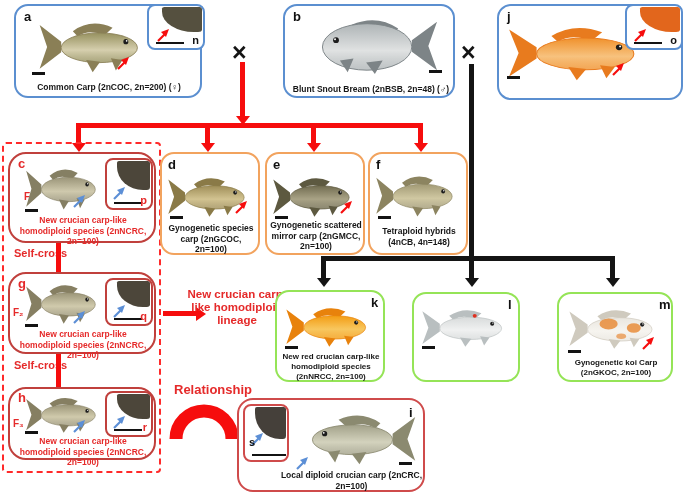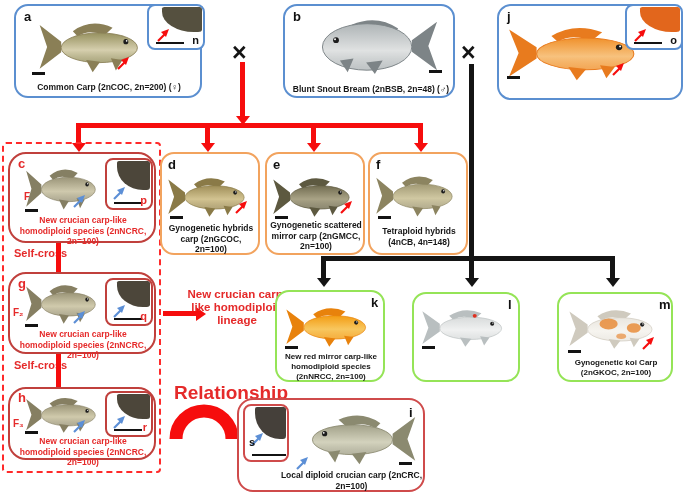--- a/index.html
+++ b/index.html
@@ -32,21 +32,21 @@
   .hl,.vl{position:absolute;background:currentColor;}
   .red{color:var(--ared);}
   .blk{color:var(--ablk);}
   .ahd{position:absolute;width:0;height:0;border-left:7px solid transparent;border-right:7px solid transparent;border-top:9px solid currentColor;}
   .ahr{position:absolute;width:0;height:0;border-top:7px solid transparent;border-bottom:7px solid transparent;border-left:10px solid currentColor;}
   .cross{position:absolute;font-size:25px;font-weight:bold;color:#141414;line-height:1;}
   .dashedbox{position:absolute;border:2px dashed var(--dashed);border-radius:4px;box-sizing:border-box;}
   .redlabel{position:absolute;color:var(--rtext);font-weight:bold;}
   .selfcross{font-size:11px;}
   .lineagetxt{font-size:11.5px;text-align:center;line-height:1.15;}
-  .reltxt{font-size:19px;}
+  .reltxt{font-size:13px;}
 </style>
 </head>
 <body>
 
 <div id="fig">
 
   <div class="panel b-parent" style="left:14px;top:4px;width:188px;height:94px">
     <span class="plet" style="left:8px;top:4px">a</span>
     <div class="fish-slot" style="left:22px;top:12px;width:116px;height:56px"><svg viewBox="0 0 140 64" width="100%" height="100%" preserveAspectRatio="none">
     <defs>
@@ -220,21 +220,21 @@
     <polygon points="88,46 94,60 102,48" fill="#8a7a47"></polygon>
 
     <circle cx="106" cy="27" r="3" fill="#1c1c1c"></circle>
     <circle cx="107" cy="26" r="1" fill="#ffffff"></circle>
   </svg></div>
     <span class="mini-arrow" style="left:72px;top:46px"><svg width="16" height="15" viewBox="0 0 16 15">
     <line x1="2" y1="13" x2="9" y2="6" stroke="#f60d0d" stroke-width="2.2"></line>
     <polygon points="13,1 5,4 10,9" fill="#f60d0d"></polygon>
         </svg></span>
     <div class="scalebar" style="left:8px;top:62px"></div>
-    <div class="caption" style="left:2px;top:69px;width:94px">Gynogenetic hybrids carp (2nGCOC, 2n=100)</div>
+    <div class="caption" style="left:2px;top:69px;width:94px">Gynogenetic species carp (2nGCOC, 2n=100)</div>
   </div>
 
   <div class="panel b-gyno" style="left:265px;top:152px;width:100px;height:103px">
     <span class="plet" style="left:6px;top:4px">e</span>
     <div class="fish-slot" style="left:5px;top:20px;width:90px;height:44px"><svg viewBox="0 0 140 64" width="100%" height="100%" preserveAspectRatio="none">
     <defs>
             <linearGradient id="g-e" x1="0" y1="0" x2="0" y2="1">
       <stop offset="0" stop-color="#716c50"></stop>
       <stop offset="0.58" stop-color="#a9a386"></stop>
       <stop offset="1" stop-color="#716c50" stop-opacity="0.8"></stop>
@@ -418,21 +418,21 @@
     <polygon points="2,8 28,27 28,39 2,58 11,33" fill="#e8820c"></polygon>
     <path d="M42,15 Q64,0 90,11 L80,20 Q62,12 48,21 Z" fill="#e8820c"></path>
     <ellipse cx="74" cy="34" rx="46" ry="17" fill="url(#g-k)" stroke="#e8820c" stroke-width="1"></ellipse>
     <polygon points="58,48 66,62 75,50" fill="#e8820c"></polygon>
     <polygon points="88,46 94,60 102,48" fill="#e8820c"></polygon>
 
     <circle cx="106" cy="27" r="3" fill="#1c1c1c"></circle>
     <circle cx="107" cy="26" r="1" fill="#ffffff"></circle>
   </svg></div>
     <div class="scalebar" style="left:8px;top:54px"></div>
-    <div class="caption cap-sm" style="left:2px;top:60px;width:104px">New red mirror carp-like homodiploid species (2nNRCC, 2n=100)</div>
+    <div class="caption cap-sm" style="left:2px;top:60px;width:104px">New red crucian carp-like homodiploid species (2nNRCC, 2n=100)</div>
   </div>
 
   <div class="panel b-derived" style="left:412px;top:292px;width:108px;height:90px">
     <span class="plet" style="left:94px;top:4px">l</span>
     <div class="fish-slot" style="left:7px;top:12px;width:94px;height:42px"><svg viewBox="0 0 140 64" width="100%" height="100%" preserveAspectRatio="none">
     <defs>
             <linearGradient id="g-l" x1="0" y1="0" x2="0" y2="1">
       <stop offset="0" stop-color="#d8dbdb"></stop>
       <stop offset="0.58" stop-color="#f0f1f1"></stop>
       <stop offset="1" stop-color="#d8dbdb" stop-opacity="0.8"></stop>

